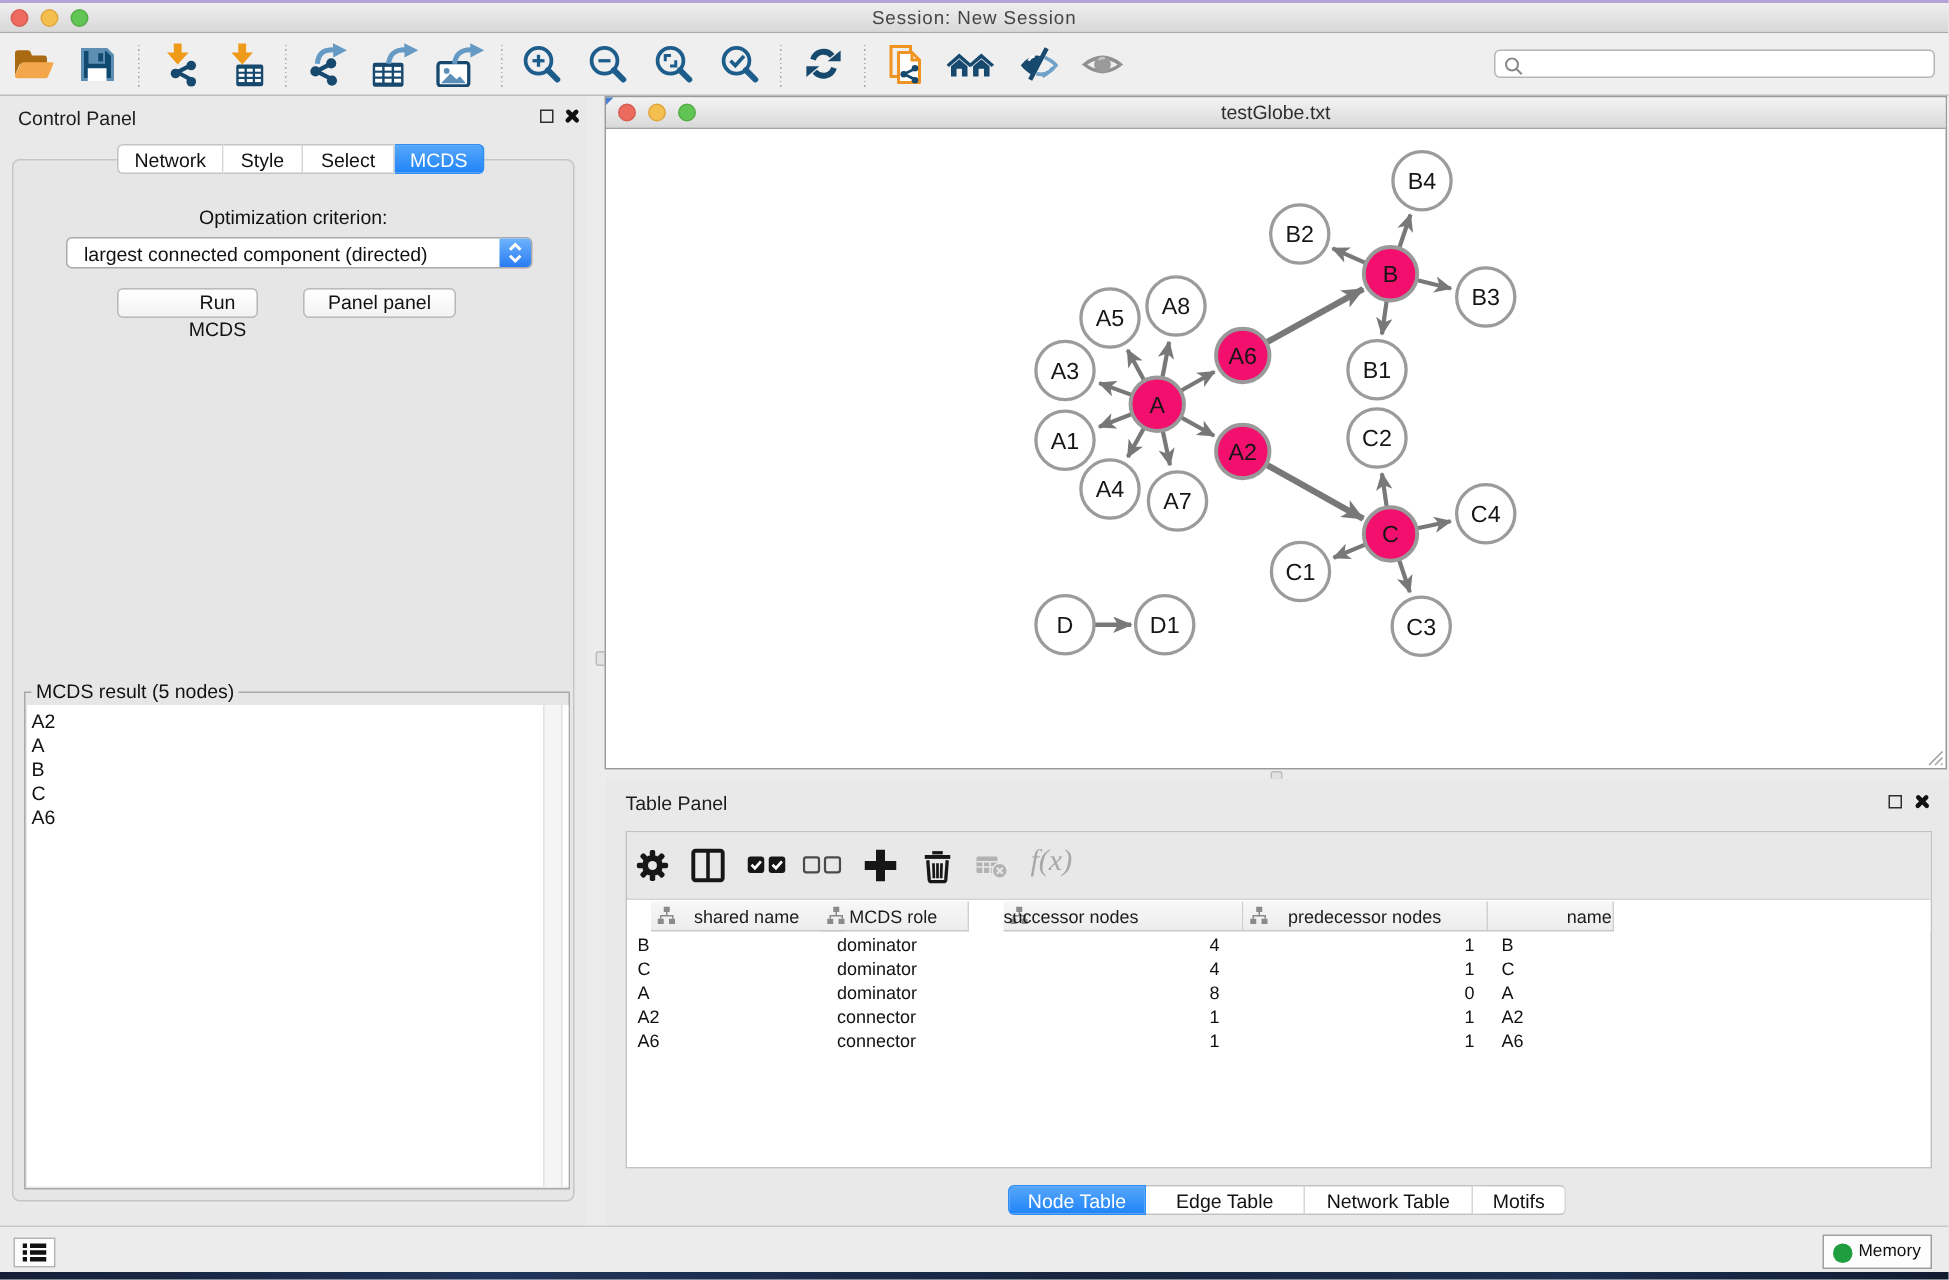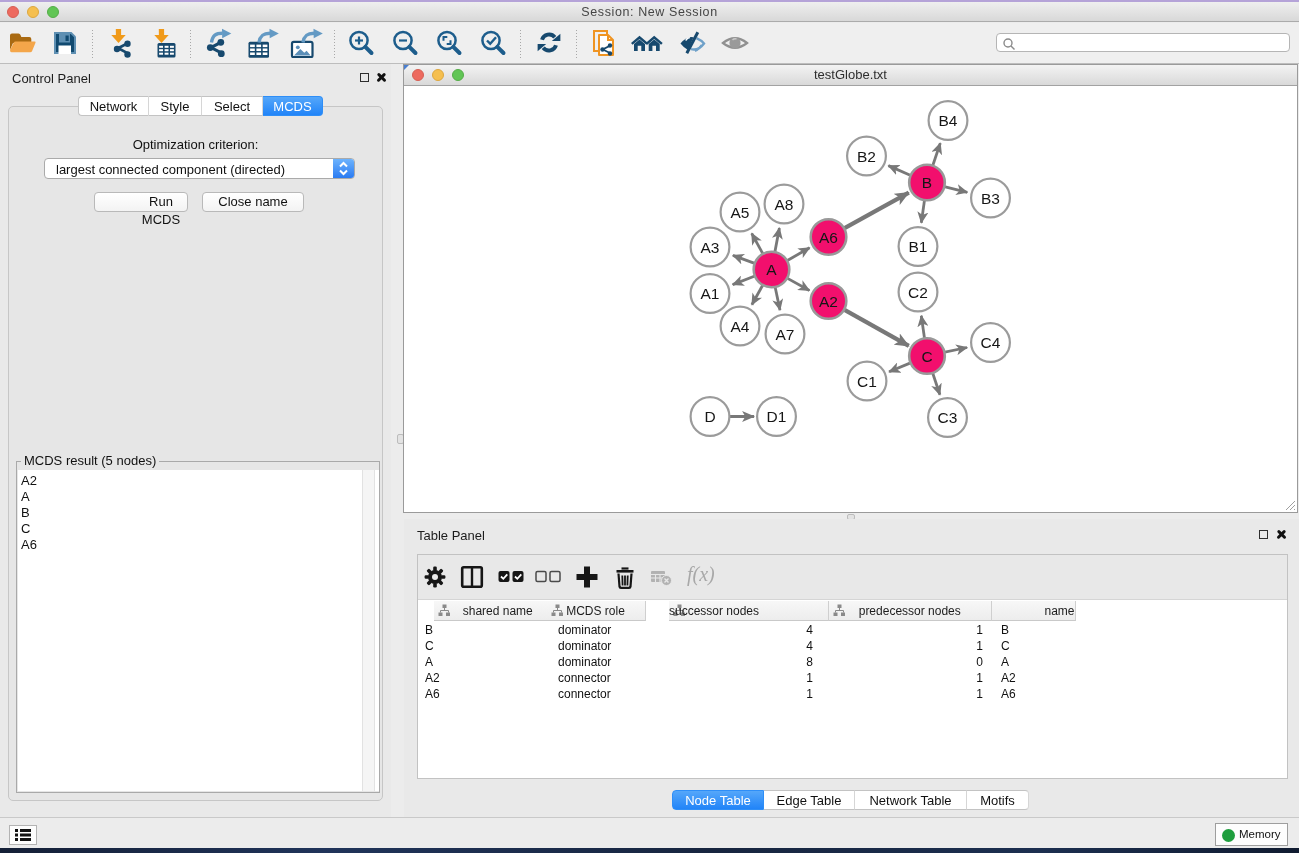--- a/index.html
+++ b/index.html
@@ -195,22 +195,22 @@
     <div style="position:absolute;right:0px;top:0px;width:21px;height:19px;border-radius:0 3px 3px 0;background:linear-gradient(#6db3fd,#2a7bf2);">
       <svg width="21" height="19" viewBox="0 0 21 19">
           <g stroke="#fff" stroke-width="2" fill="none">
             <path d="M7,7.5 L10.5,4 L14,7.5"></path>
             <path d="M7,11.5 L10.5,15 L14,11.5"></path>
           </g>
         </svg>
     </div>
   </div>
 
-  <div class="abs" style="left:94px;top:128px;width:94px;height:20px;background:linear-gradient(#ffffff,#f3f3f3);border:1px solid #b9b9b9;border-radius:4px;text-align:center;font-size:13px;line-height:18px;color:#111;padding-left:40px;">Run MCDS</div>
-  <div class="abs" style="left:202px;top:128px;width:102px;height:20px;background:linear-gradient(#ffffff,#f3f3f3);border:1px solid #b9b9b9;border-radius:4px;text-align:center;font-size:13px;line-height:18px;color:#111;">Close name</div>
+  <div class="abs" style="left:78px;top:128px;width:94px;height:20px;background:linear-gradient(#ffffff,#f3f3f3);border:1px solid #b9b9b9;border-radius:4px;text-align:center;font-size:13px;line-height:18px;color:#111;padding-left:40px;">Run MCDS</div>
+  <div class="abs" style="left:202px;top:128px;width:102px;height:20px;background:linear-gradient(#ffffff,#f3f3f3);border:1px solid #b9b9b9;border-radius:4px;text-align:center;font-size:13px;line-height:18px;color:#111;">Panel panel</div>
 
   <div class="abs" style="left:16px;top:397px;width:364px;height:332px;border:1px solid #a9a9a9;"></div>
   <div class="abs" style="left:21px;top:390px;height:14px;background:#e6e6e6;padding:0 3px;font-size:13px;color:#111;line-height:14px;">MCDS result (5 nodes)</div>
   <div class="abs" style="left:18px;top:406px;width:361px;height:321px;background:#fff;">
     <div style="position:absolute;left:3px;top:3px;font-size:13px;line-height:16px;color:#111;">A2<br>A<br>B<br>C<br>A6</div>
     <div style="position:absolute;right:4px;top:0px;width:13px;height:321px;background:#f5f5f5;border-left:1px solid #e2e2e2;border-right:1px solid #e2e2e2;"></div>
   </div>
 </div>
 
 <div class="abs" style="left:397px;top:434px;width:7px;height:10px;background:#e3e3e3;border:1px solid #bcbcbc;border-radius:2px;"></div>
@@ -464,21 +464,21 @@
           <span style="position:absolute;left:140px;top:1px;">connector</span>
           <span style="position:absolute;left:250px;top:1px;width:145px;text-align:right;">1</span>
           <span style="position:absolute;left:410px;top:1px;width:155px;text-align:right;">1</span>
           <span style="position:absolute;left:583px;top:1px;">A6</span>
         </div>
      </div>
   </div>
 
   <div class="abs" style="left:268px;top:271px;height:20px;">
     <div class="tab" style="width:92px;background:linear-gradient(#55a7fa,#2184f8);color:#fff;border-color:#2e8ef7;border-radius:4px 0 0 4px;border-left:1px solid #2e8ef7;">Node Table</div>
-      <div class="tab" style="width:91px;">Edge Table</div>
+      <div class="tab" style="width:106px;">Edge Table</div>
       <div class="tab" style="width:112px;">Network Table</div>
       <div class="tab" style="width:62px;border-radius:0 4px 4px 0;">Motifs</div>
   </div>
 </div>
 
 <div class="abs" style="left:0;top:817px;width:1299px;height:31px;background:#ececec;border-top:1px solid #c9c9c9;">
   <div class="abs" style="left:9px;top:7px;width:28px;height:20px;background:#fdfdfd;border:1px solid #b3b3b3;">
     <svg width="16" height="14" viewBox="0 0 16 14" style="position:absolute;left:5px;top:2px;">
         <g fill="#111">
           <rect x="0" y="1" width="3" height="3"></rect>

